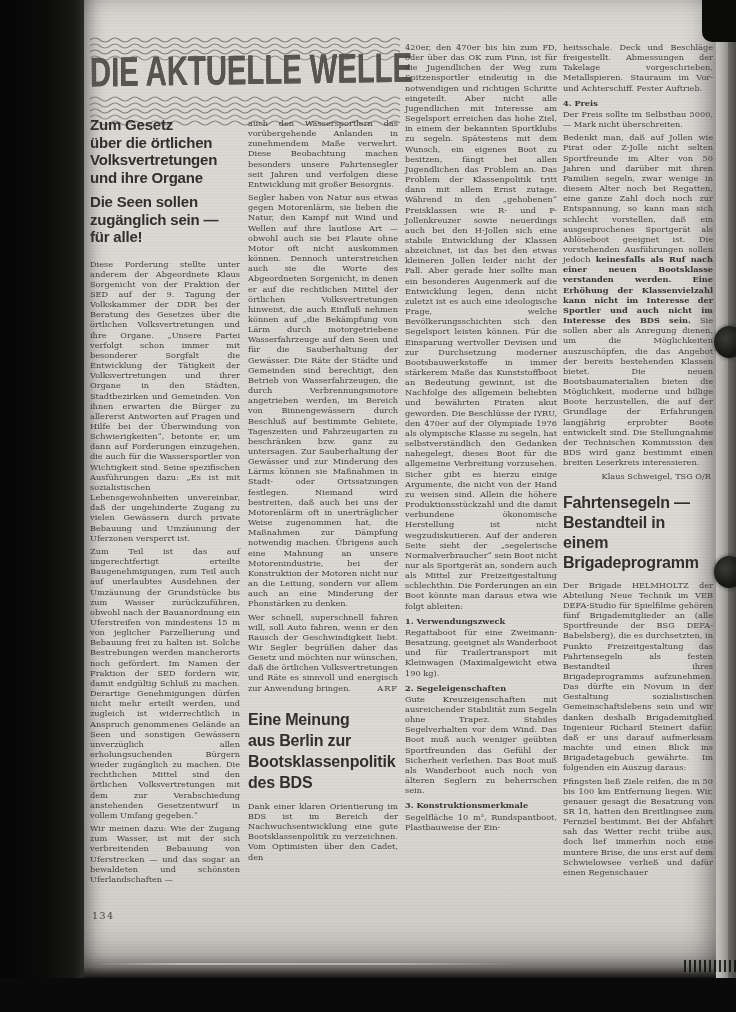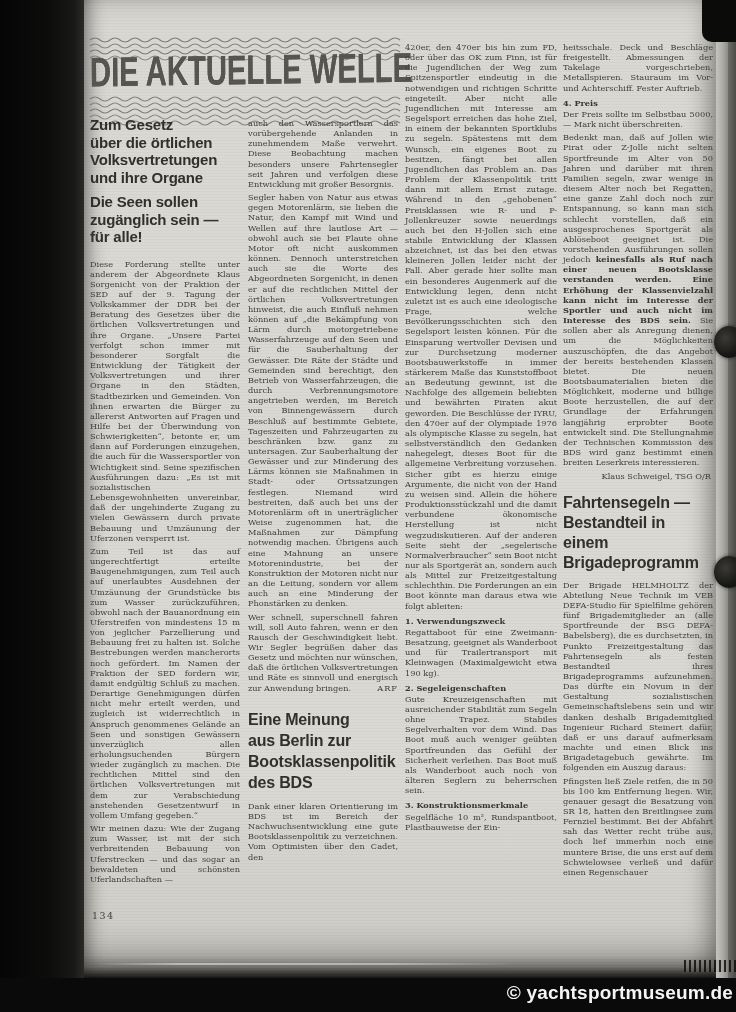--- a/index.html
+++ b/index.html
@@ -165,14 +165,13 @@
   </div>
 
   <div class="page-stack"></div>
   <div class="edge-right"></div>
   <div class="corner-tr"></div>
   <div class="hole hole-1"></div>
   <div class="hole hole-2"></div>
   <div class="bottom-black"></div>
   <div class="curl-highlight"></div>
   <div class="film-ticks"></div>
-  <div class="watermark">© yachtsportmuseum.de</div>
 </div>
 
 </body></html>

